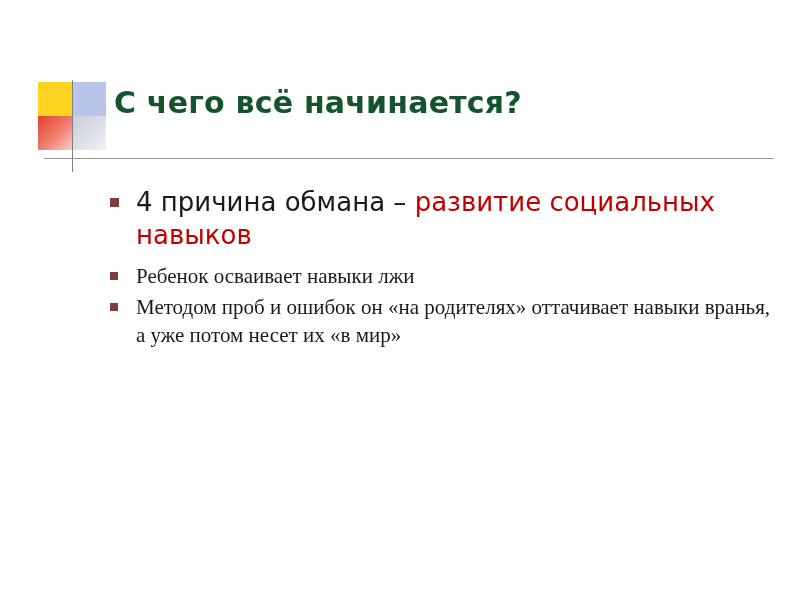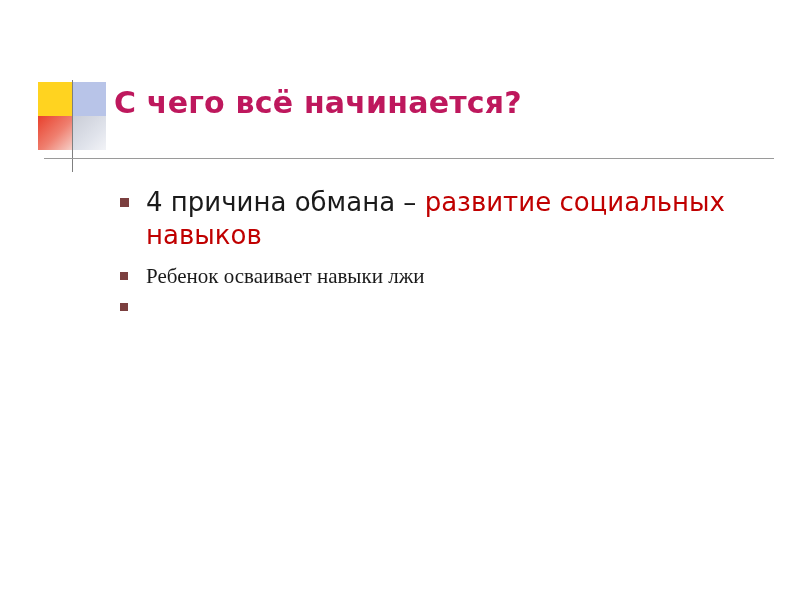--- a/index.html
+++ b/index.html
@@ -70,39 +70,39 @@
   }
 
   
   .title {
     position: absolute;
     left: 114px;
     top: 86px;
     width: 660px;
     font-size: 30px;
     font-weight: bold;
-    color: #be185d;
+    color: #14532d;
     letter-spacing: 0.2px;
     line-height: 1.15;
   }
 
   
   .title-rule {
     position: absolute;
     left: 44px;
     top: 158px;
     width: 730px;
     height: 1px;
     background: #9a9a9a;
   }
 
   
   .body {
     position: absolute;
-    left: 118px;
+    left: 108px;
     top: 186px;
     width: 670px;
   }
   .bullet {
     position: relative;
     padding-left: 28px;
     margin-bottom: 6px;
     color: #1a1a1a;
   }
   .bullet .marker {
@@ -162,17 +162,18 @@
 
     <div class="spacer-sm"></div>
 
     <div class="bullet lvl2">
       <span class="marker"></span>
       <span>Ребенок осваивает навыки лжи</span>
     </div>
 
     <div class="bullet lvl2">
       <span class="marker"></span>
+      <span>Методом проб и ошибок он «на родителях» оттачивает навыки вранья, а уже потом несет их «в мир»</span>
     </div>
 
   </div>
 
 </div>
 
 </body></html>

